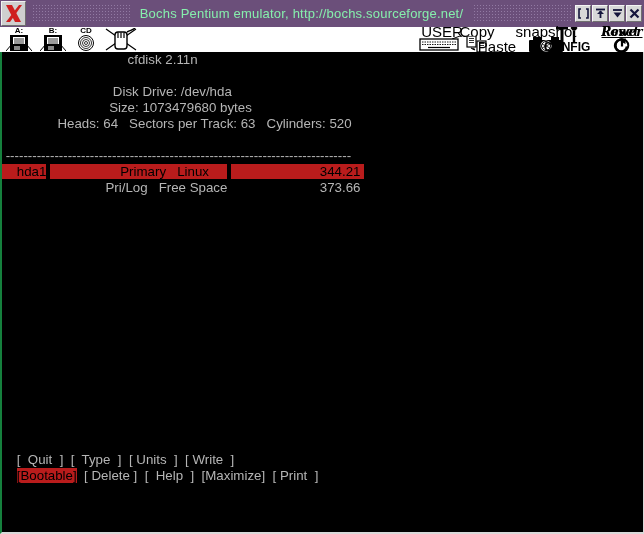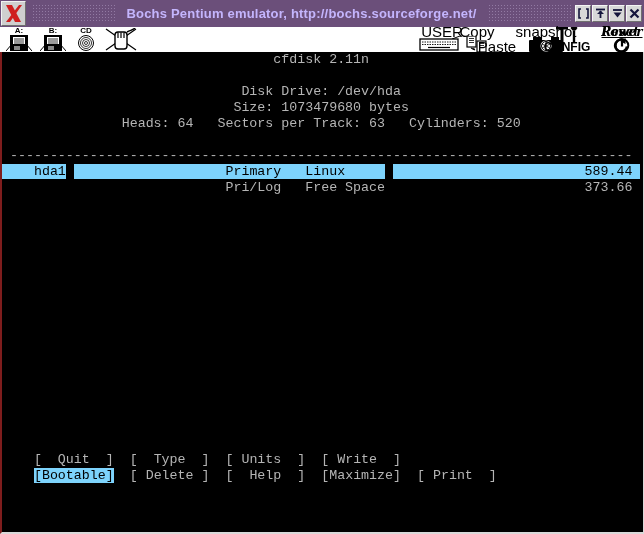--- a/index.html
+++ b/index.html
@@ -12,46 +12,46 @@
               background:#6b4f7a; display:flex; align-items:center; }
   .xlogo-btn { width:25px; height:25px; margin:1px 2px 1px 1px; background:#cfcfcf;
                border-top:1px solid #f2f2f2; border-left:1px solid #f2f2f2;
                border-right:1px solid #6e6e6e; border-bottom:1px solid #6e6e6e;
                display:flex; align-items:center; justify-content:center; }
   .title-area { flex:1; height:19px; margin:0 4px;
                 background-color:#6b4f7a;
                 background-image:radial-gradient(#927aa3 0.8px, transparent 0.9px);
                 background-size:3px 3px;
                 display:flex; align-items:center; justify-content:center; }
-  .title-text { background:#6b4f7a; padding:2px 10px; color:#c4b5fd; font-weight:bold;
+  .title-text { background:#6b4f7a; padding:2px 10px; color:#86efac; font-weight:normal;
                 font-size:13px; letter-spacing:0.2px; white-space:nowrap;text-align:right; }
   .winbtns { display:flex; gap:1px; margin-right:2px; }
   .winbtn { width:16px; height:17px; background:#d8d8d8;
             border-top:1px solid #f5f5f5; border-left:1px solid #f5f5f5;
             border-right:1px solid #707070; border-bottom:1px solid #707070;
             display:flex; align-items:center; justify-content:center; }
 
   
   .toolbar { position:absolute; top:27px; left:0; width:644px; height:25px;
              background:#fff; }
   .tool { position:absolute; display:flex; flex-direction:column; align-items:center; }
   .tool-label { font-size:15px; line-height:9px; color:#000; white-space:nowrap; }
   .tiny-label { font-size:8px; line-height:8px; font-weight:bold; }
   .serif-label { font-family:"DejaVu Serif", serif; font-style:italic; font-weight:bold;
                  font-size:12px; line-height:11px; }
   .cfg-label { font-size:12px; line-height:7px; font-weight:bold; }
 
   
   .terminal { position:absolute; top:52px; left:0; width:644px; height:482px;
               background:#000; color:#b5b5b5;
-              border-left:2px solid #7f1d1d; border-right:1px solid #d9d9d9;
+              border-left:2px solid #15803d; border-right:1px solid #d9d9d9;
               border-bottom:2px solid #d9d9d9;
-              font-family:Liberation Mono, monospace; font-size:13.3px; }
+              font-family:Liberation Sans, sans-serif; font-size:13.3px; }
   .tl { height:16px; line-height:16px; white-space:pre; overflow:hidden; }
-  .hl { background:#7dd3fc; color:#000; }
+  .hl { background:#b91c1c; color:#000; }
 </style>
 </head>
 <body>
 
 <div class="window">
 
   <div class="titlebar">
     <div class="xlogo-btn">
       <svg width="19" height="19" viewBox="0 0 19 19">
         <path d="M2 1 L8 1 L17 18 L11 18 Z" fill="#cf1f1f"></path>
@@ -203,21 +203,21 @@
 
   <div class="terminal">
     <div class="tl">                                  cfdisk 2.11n</div>
     <div class="tl"></div>
     <div class="tl">                              Disk Drive: /dev/hda</div>
     <div class="tl">                             Size: 1073479680 bytes</div>
     <div class="tl">               Heads: 64   Sectors per Track: 63   Cylinders: 520</div>
     <div class="tl"></div>
     <div class="tl"> ------------------------------------------------------------------------------</div>
 
-    <div class="tl"><span class="hl">    hda1</span><span> </span><span class="hl">                   Primary   Linux     </span><span> </span><span class="hl">                        589.44 </span></div>
+    <div class="tl"><span class="hl">    hda1</span><span> </span><span class="hl">                   Primary   Linux     </span><span> </span><span class="hl">                        344.21 </span></div>
 
     <div class="tl">                            Pri/Log   Free Space                         373.66</div>
 
     <div class="tl"></div>
     <div class="tl"></div>
     <div class="tl"></div>
     <div class="tl"></div>
     <div class="tl"></div>
     <div class="tl"></div>
     <div class="tl"></div>

